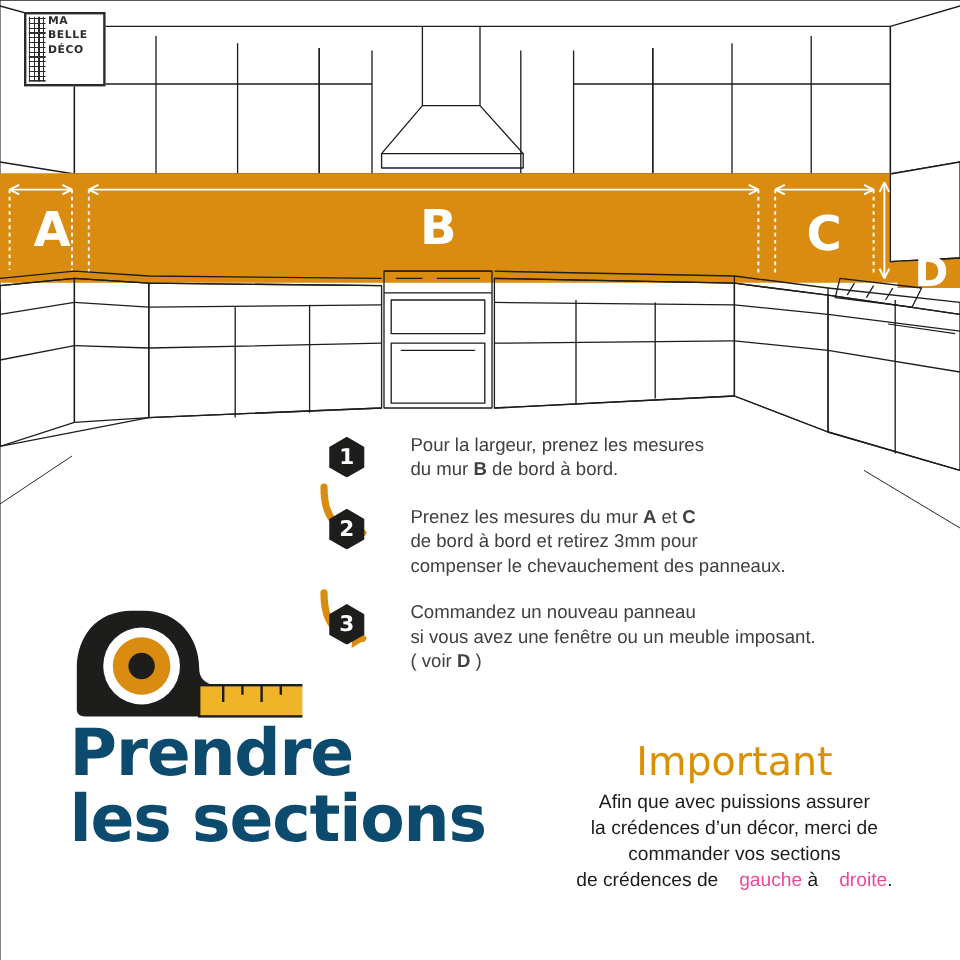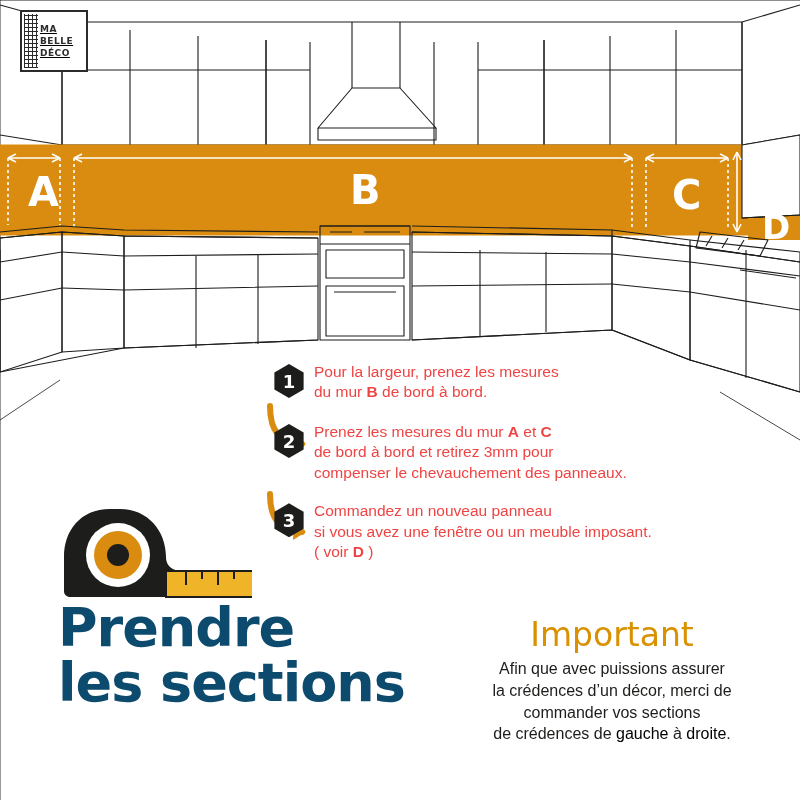--- a/index.html
+++ b/index.html
@@ -10,22 +10,22 @@
     overflow:hidden;
     position:relative;
   }
   .stage{position:absolute;inset:0;}
   svg.kitchen{position:absolute;left:0;top:0;width:800px;height:800px;}
 
   
   .logo{
     position:absolute;left:20px;top:10px;width:68px;height:62px;
     border:2px solid #2b2b2b;background:#fff;
-    display:flex;flex-direction:column;justify-content:center;
-    box-sizing:border-box;padding-left:18px;text-decoration:underline;
+    display:flex;flex-direction:column;
+    box-sizing:border-box;padding-left:18px;
   }
   .logo:before{
     content:"";position:absolute;left:2px;top:2px;bottom:2px;width:14px;
     background:
       repeating-linear-gradient(0deg,#2b2b2b 0 1px,transparent 1px 4px),
       repeating-linear-gradient(90deg,#2b2b2b 0 1px,transparent 1px 4px);
   }
   .logo span{
     font-family:"DejaVu Sans", sans-serif;
     font-weight:bold;font-size:9px;color:#2b2b2b;line-height:1.35;
@@ -46,22 +46,23 @@
   
   .steps{position:absolute;left:262px;top:362px;width:520px;}
   .step{position:relative;margin-bottom:18px;padding-left:52px;min-height:42px;}
   .badge{
     position:absolute;left:10px;top:2px;width:34px;height:34px;
     background:#1d1d1b;color:#fff;font-weight:bold;font-size:18px;
     display:flex;align-items:center;justify-content:center;
     clip-path:polygon(50% 0%,93% 25%,93% 75%,50% 100%,7% 75%,7% 25%);
   }
   .step-text{
-    font-size:15.5px;color:#ef4444;line-height:1.32;
+    font-size:15.5px;color:#404040;line-height:1.32;
     font-family:"Liberation Sans", sans-serif;
+    margin-left:28px;
   }
   .step-text b{font-weight:bold;}
 
   .arrow{position:absolute;width:46px;height:52px;}
   .arrow svg{width:100%;height:100%;}
 
   
   .tape{position:absolute;left:62px;top:505px;width:190px;height:95px;}
 
   
@@ -79,21 +80,21 @@
   .important-title{
     position:absolute;right:28px;top:615px;width:320px;text-align:center;
     font-family:"DejaVu Sans", sans-serif;
     font-weight:normal;font-size:33px;color:#d99100;
   }
   .important-body{
     position:absolute;right:28px;top:658px;width:320px;text-align:center;
     font-family:"Liberation Sans", sans-serif;
     font-size:16px;color:#1d1d1b;line-height:1.36;
   }
-  .hl{color:#000000;}
+  .hl{color:#ec4899;margin-left:13px;}
 </style>
 </head>
 <body>
 
 <div class="stage">
 
   <svg class="kitchen" viewBox="0 0 800 800">
     <defs>
       <clipPath id="clipAll">
           <rect x="0" y="0" width="800" height="800"></rect>

